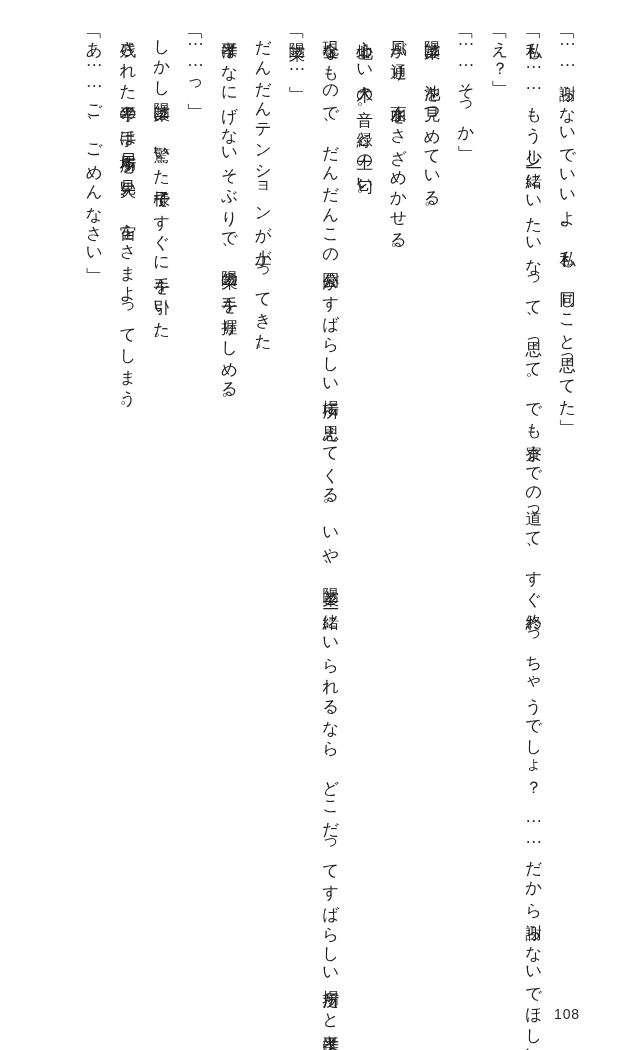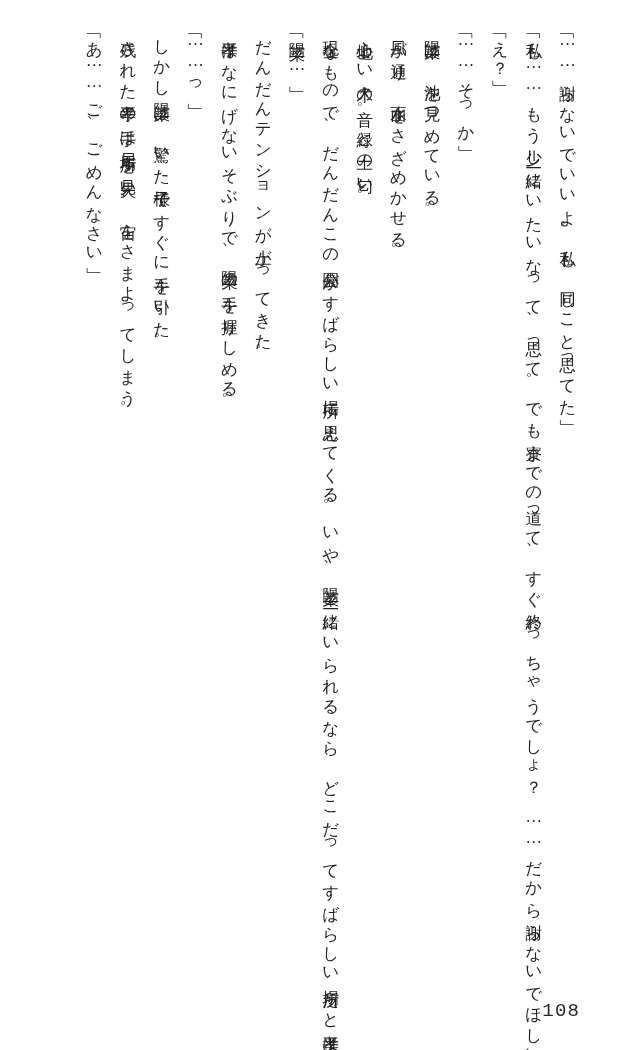--- a/index.html
+++ b/index.html
@@ -37,24 +37,24 @@
     display: block;
   }
   
   .indent {
     padding-top: 18px;
   }
   #page-number {
     position: absolute;
     right: 40px;
     bottom: 28px;
-    font-size: 19px;
+    font-size: 14px;
     letter-spacing: 0.06em;
     color: #2a2727;
-    font-family: Liberation Mono, monospace;
+    font-family: Liberation Sans, sans-serif;
   }
 </style>
 </head>
 <body>
 
 <div id="page">
 
   <div id="text-block">
     <p>「……謝らないでいいよ。私も、同じこと思ってた」</p>
     <p class="indent">「私も……もう少し一緒にいたいなって、思って。でも寮までの道って、すぐ終わっちゃうでしょ？　……だから謝らないでほしいな」</p>

